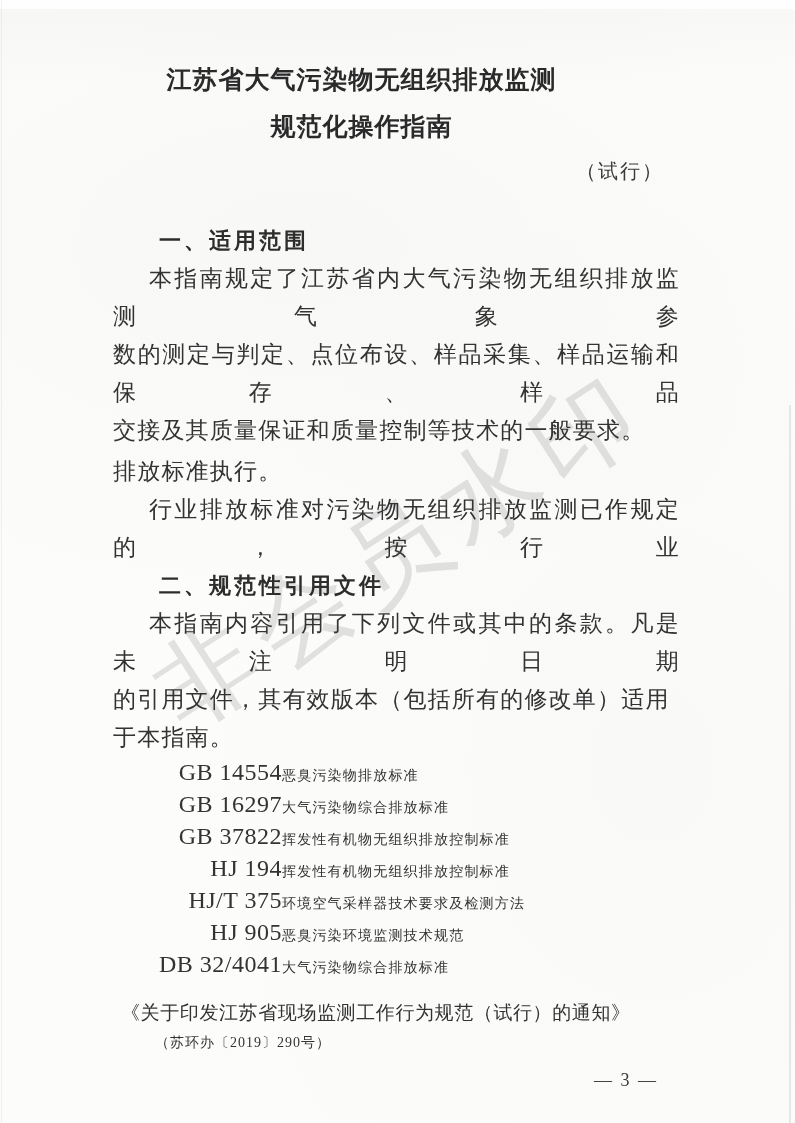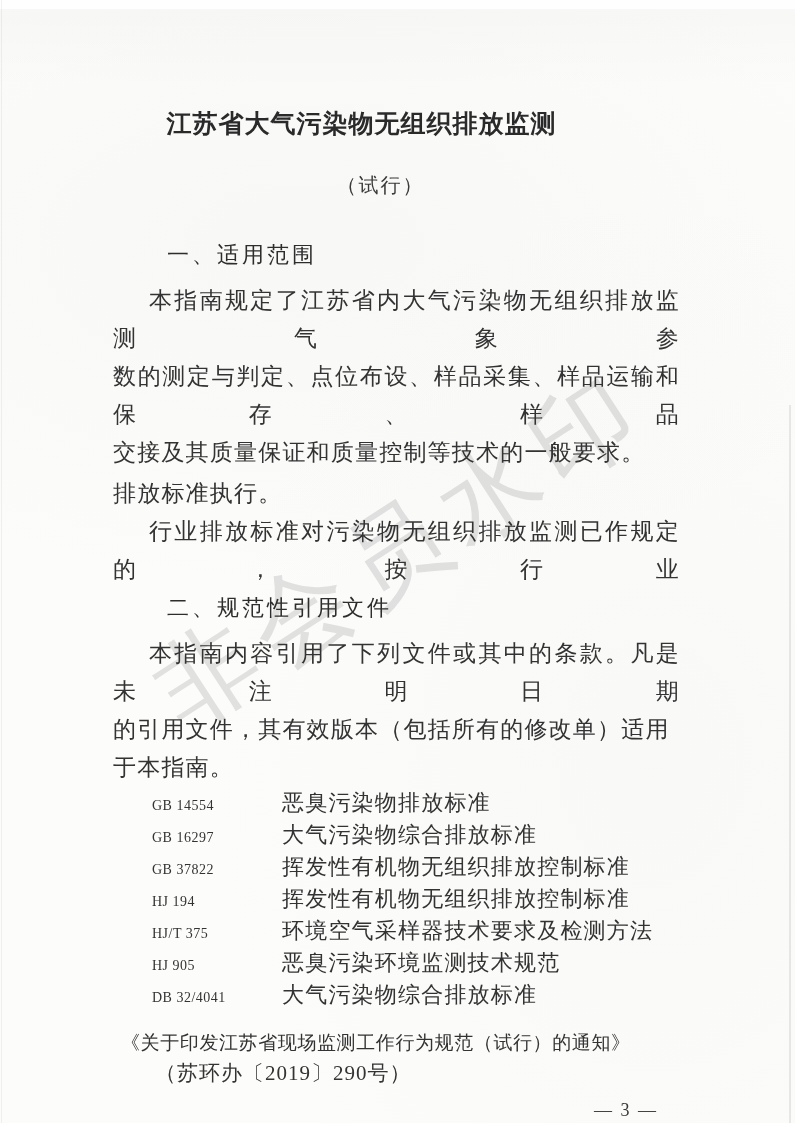--- a/index.html
+++ b/index.html
@@ -40,78 +40,79 @@
     font-size: 100px;
     letter-spacing: 12px;
     white-space: nowrap;
     color: rgba(90, 90, 90, 0.16);
     font-family: "Liberation Serif", "DejaVu Serif", serif;
     z-index: 0;
     pointer-events: none;
   }
   .content {
     position: relative; z-index: 1;
-    padding: 100px 115px 0 113px;   
+    padding: 56px 115px 0 113px;   
     width: 567px;
   }
   .doc-title {
     position: relative; left: -35px;
     text-align: center;
     font-size: 25px; font-weight: bold;
     color: #2a2a2a;
     line-height: 47px;
     letter-spacing: 1px;
     margin: 0;
   }
   .doc-subtitle {
     position: relative; left: -16px;
-    text-align: center;
+    text-align: right;
     font-size: 20px;
     letter-spacing: 2px;
     color: #3a3a3a;
     line-height: 30px;
-    margin-top: 23px;
+    margin-top: 6px;
   }
   .sec-heading {
     font-family: "Liberation Sans", "DejaVu Sans", sans-serif;
-    font-weight: normal;
+    font-weight: bold;
     font-size: 22px;
     letter-spacing: 3px;
     color: #2d2d2d;
     line-height: 30px;
     padding-left: 42px;
-    margin: 12px;
+    margin: 4px;
   }
   .h1-gap { margin-top: 40px; }
   .h2-gap { margin-top: 4px; }
   .para { margin: 3px 0 0 0; }
   .p-line {
     font-size: 23px;
     line-height: 38px;
     letter-spacing: 1.2px;
     color: #333;
   }
   .p-line.fill { text-align: justify; text-align-last: justify; }
   .p-line.indent { text-indent: 36px; }
   .ref-list { margin-top: 1px; padding-left: 39px; }
   .ref-row { line-height: 29px; white-space: nowrap; }
   .ref-code {
     display: inline-block; width: 130px;
-    font-size: 14px; color: #333;
+    font-size: 24px; color: #333;
     letter-spacing: 0.5px;
+    text-align: right;
   }
-  .ref-title { font-size: 22px; color: #333; letter-spacing: 1.2px; }
+  .ref-title { font-size: 14px; color: #333; letter-spacing: 1.2px; }
   .doc-ref-line1 {
     margin-top: 16px; padding-left: 8px;
     font-size: 19px; line-height: 30px; letter-spacing: 0.6px; color: #333;
     white-space: nowrap;
   }
   .doc-ref-line2 {
     padding-left: 42px;
-    font-size: 21px; line-height: 30px; letter-spacing: 1px; color: #333;
+    font-size: 14px; line-height: 30px; letter-spacing: 1px; color: #333;
   }
   .page-number {
     margin-top: 12px;
     text-align: right;
     padding-right: 22px;   
     font-size: 18px;
     letter-spacing: 2px;
     color: #3a3a3a;
   }
 </style>
@@ -120,20 +121,21 @@
 
 <div class="page">
   <div class="scan-edge-left"></div>
   <div class="scan-edge-right"></div>
   <div class="watermark">非会员水印</div>
 
   <div class="content">
 
     <div class="doc-title">
       <div>江苏省大气污染物无组织排放监测</div>
+      <div>规范化操作指南</div>
     </div>
 
     <div class="doc-subtitle">（试行）</div>
 
     <h2 class="sec-heading h1-gap">一、适用范围</h2>
 
     <div class="para">
       <div class="p-line indent fill">本指南规定了江苏省内大气污染物无组织排放监测气象参</div>
       <div class="p-line fill">数的测定与判定、点位布设、样品采集、样品运输和保存、样品</div>
       <div class="p-line">交接及其质量保证和质量控制等技术的一般要求。</div>

